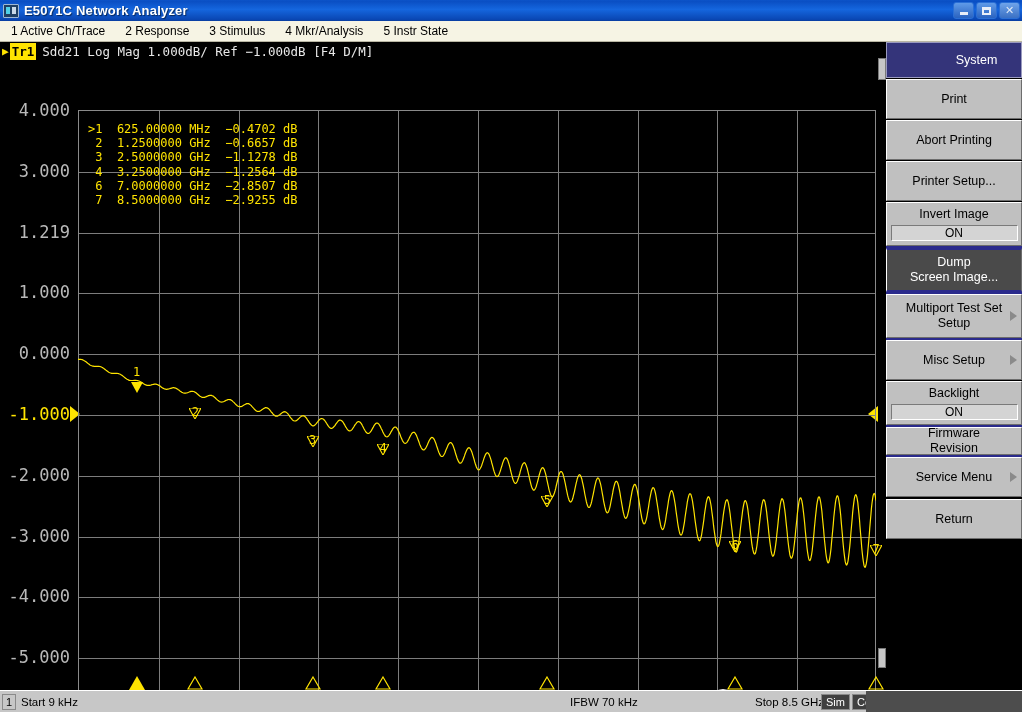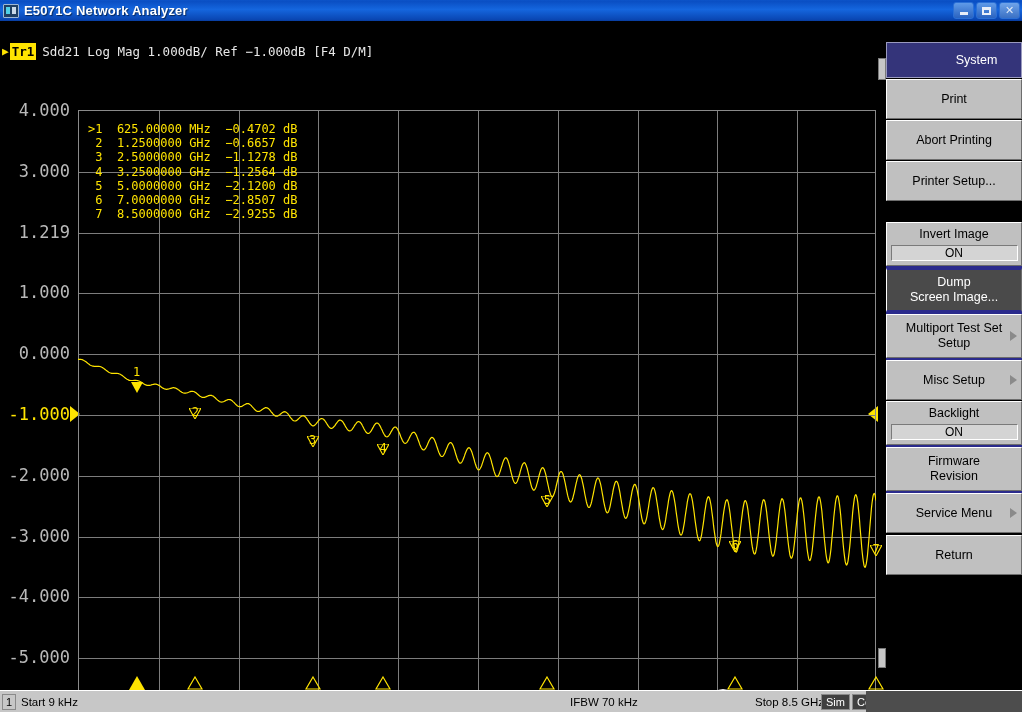--- a/index.html
+++ b/index.html
@@ -126,20 +126,27 @@
         </div>
       <div class="tb-btn">
           <i class="max-g"></i>
         </div>
       <div class="tb-btn close">
           <span class="tb-glyph">✕</span>
         </div>
     </div>
   </div>
 
+  <div class="menubar">
+    <span class="menuitem">1 Active Ch/Trace</span>
+    <span class="menuitem">2 Response</span>
+    <span class="menuitem">3 Stimulus</span>
+    <span class="menuitem">4 Mkr/Analysis</span>
+    <span class="menuitem">5 Instr State</span>
+  </div>
 
   <div class="screen">
 
     <div class="traceinfo">
       <span class="ti-arrow">▶</span>
       <span class="ti-tr">Tr1</span>
       <span class="ti-text">Sdd21  Log Mag 1.000dB/ Ref −1.000dB  [F4 D/M]</span>
     </div>
 
     <div class="ylabels">
@@ -218,21 +225,21 @@
           <div class="mlabel" style="left: 657.176px; top: 428.523px;">6</div>
           <div style="position: absolute; left: 792px; top: 421.07px; width: 0px; height: 0px; border-left: 6px solid transparent; border-right: 6px solid transparent; border-top: 11px solid transparent;">
             <div style="position: absolute; left: -6px; top: 0px; width: 12px; height: 11px;"><svg width="12" height="11">
                 <polygon points="6,11 0,0 12,0" fill="none" stroke="#ffe400" stroke-width="1.1"></polygon>
               </svg></div>
           </div>
           <div class="mlabel" style="left: 798px; top: 433.07px;">7</div>
         </div>
     </div>
 
-    <div class="mkrtable" id="mkrtable"><div>&gt;1  625.00000 MHz  −0.4702 dB</div><div> 2  1.2500000 GHz  −0.6657 dB</div><div> 3  2.5000000 GHz  −1.1278 dB</div><div> 4  3.2500000 GHz  −1.2564 dB</div><div> 5  5.0000000 GHz  −2.1200 dB</div><div> 6  7.0000000 GHz  −2.8507 dB</div><div> 7  8.5000000 GHz  −2.9255 dB</div></div>
+    <div class="mkrtable" id="mkrtable"><div>&gt;1  625.00000 MHz  −0.4702 dB</div><div> 2  1.2500000 GHz  −0.6657 dB</div><div> 3  2.5000000 GHz  −1.1278 dB</div><div> 4  3.2500000 GHz  −1.2564 dB</div><div> 6  7.0000000 GHz  −2.8507 dB</div><div> 7  8.5000000 GHz  −2.9255 dB</div></div>
 
     <div id="xmarks">
         <div style="position: absolute; left: 128.676px; top: 634px; width: 16px; height: 14px;"><svg width="16" height="14">
             <polygon points="8,0 16,14 0,14" fill="#ffe400"></polygon>
           </svg></div>
         <div style="position: absolute; left: 187.353px; top: 634px; width: 16px; height: 14px;"><svg width="16" height="14">
             <polygon points="8,1 15,13 1,13" fill="none" stroke="#ffe400" stroke-width="1.2"></polygon>
           </svg></div>
         <div style="position: absolute; left: 304.706px; top: 634px; width: 16px; height: 14px;"><svg width="16" height="14">
             <polygon points="8,1 15,13 1,13" fill="none" stroke="#ffe400" stroke-width="1.2"></polygon>
@@ -277,21 +284,21 @@
         </div>
         <div class="sk-gap"></div>
         <div class="sk" style="height: 40px;">
           <span>Abort Printing</span>
         </div>
         <div class="sk-gap"></div>
         <div class="sk" style="height: 40px;">
           <span>Printer Setup...</span>
         </div>
         <div class="sk-gap"></div>
-        <div class="sk" style="height: 44px; margin-top: 20px;">
+        <div class="sk" style="height: 44px;">
           <span>Invert Image</span>
           <span class="val">ON</span>
         </div>
         <div class="sk-sep"></div>
         <div class="sk sel" style="height: 44px;">
           <span>Dump</span>
           <span>Screen Image...</span>
         </div>
         <div class="sk-sep"></div>
         <div class="sk" style="height: 44px;">
@@ -303,21 +310,21 @@
         <div class="sk" style="height: 40px;">
           <span>Misc Setup</span>
           <span class="arrow"></span>
         </div>
         <div class="sk-gap"></div>
         <div class="sk" style="height: 44px;">
           <span>Backlight</span>
           <span class="val">ON</span>
         </div>
         <div class="sk-sep"></div>
-        <div class="sk" style="height: 44px;">
+        <div class="sk" style="height: 28px;">
           <span>Firmware</span>
           <span>Revision</span>
         </div>
         <div class="sk-sep"></div>
         <div class="sk" style="height: 40px;">
           <span>Service Menu</span>
           <span class="arrow"></span>
         </div>
         <div class="sk-gap"></div>
         <div class="sk-gap"></div>

